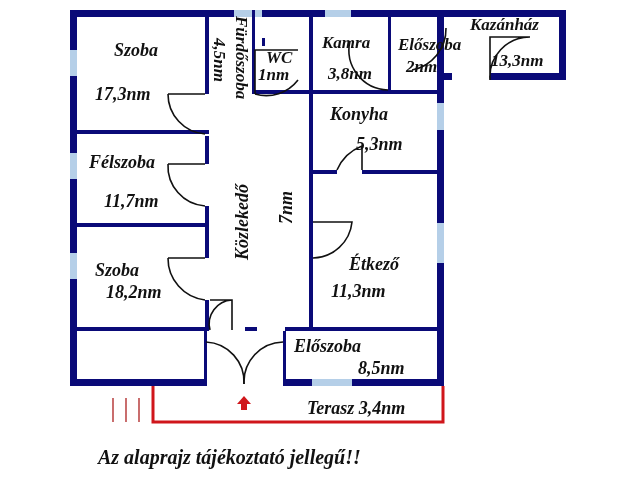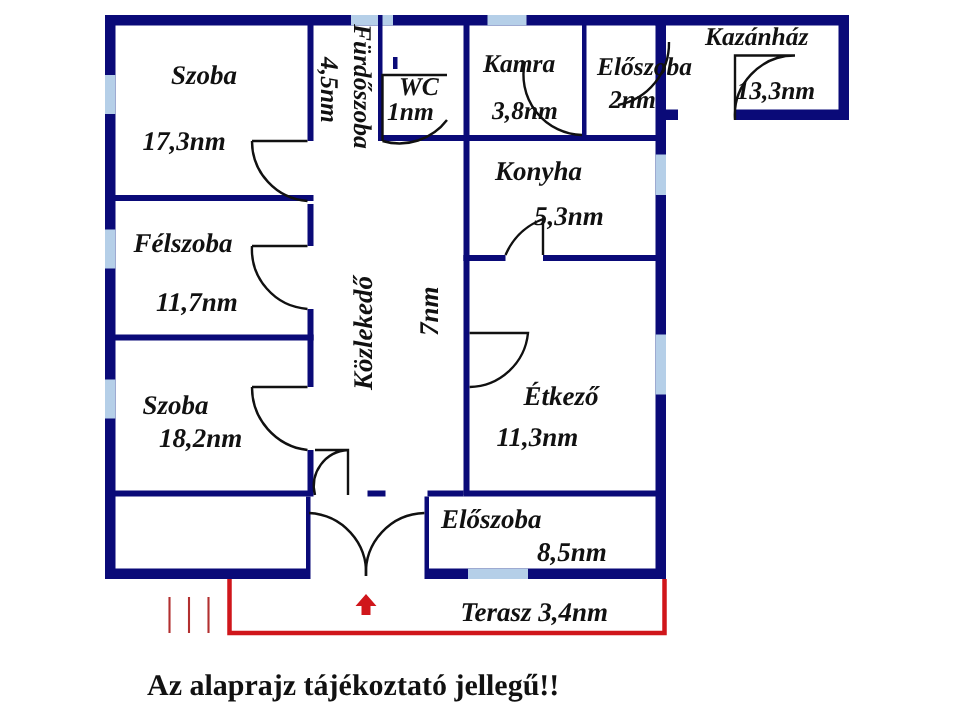--- a/index.html
+++ b/index.html
@@ -5,21 +5,21 @@
   html, body { margin: 0; padding: 0; background: #ffffff; }
   body { width: 640px; height: 480px; position: relative; overflow: hidden;
          font-family: "Liberation Serif", serif; }
   #plan { position: absolute; left: 0; top: 0; width: 640px; height: 480px; }
   .lbl { font-family: "Liberation Serif", serif; font-style: italic; font-weight: bold;
          fill: #111111; }
   .wall { fill: #0a0a78; }
   .win { fill: #b5cfe8; }
   .door { fill: none; stroke: #111; stroke-width: 1.6; }
   .terrace { fill: none; stroke: #d0161b; stroke-width: 3; }
-  .caption { position: absolute; left: 98px; top: 446px; font-size: 20px; 
+  .caption { position: absolute; left: 98px; top: 446px; font-size: 20px; font-style: italic;
              font-weight: bold; color: #111; font-family: "Liberation Serif", serif; }
 </style>
 </head>
 <body>
 
 <svg id="plan" viewBox="0 0 640 480" xmlns="http://www.w3.org/2000/svg">
 
   <g>
     <rect class="wall" x="70" y="10" width="373" height="7"></rect>
     <rect class="wall" x="70" y="10" width="7" height="376"></rect>

